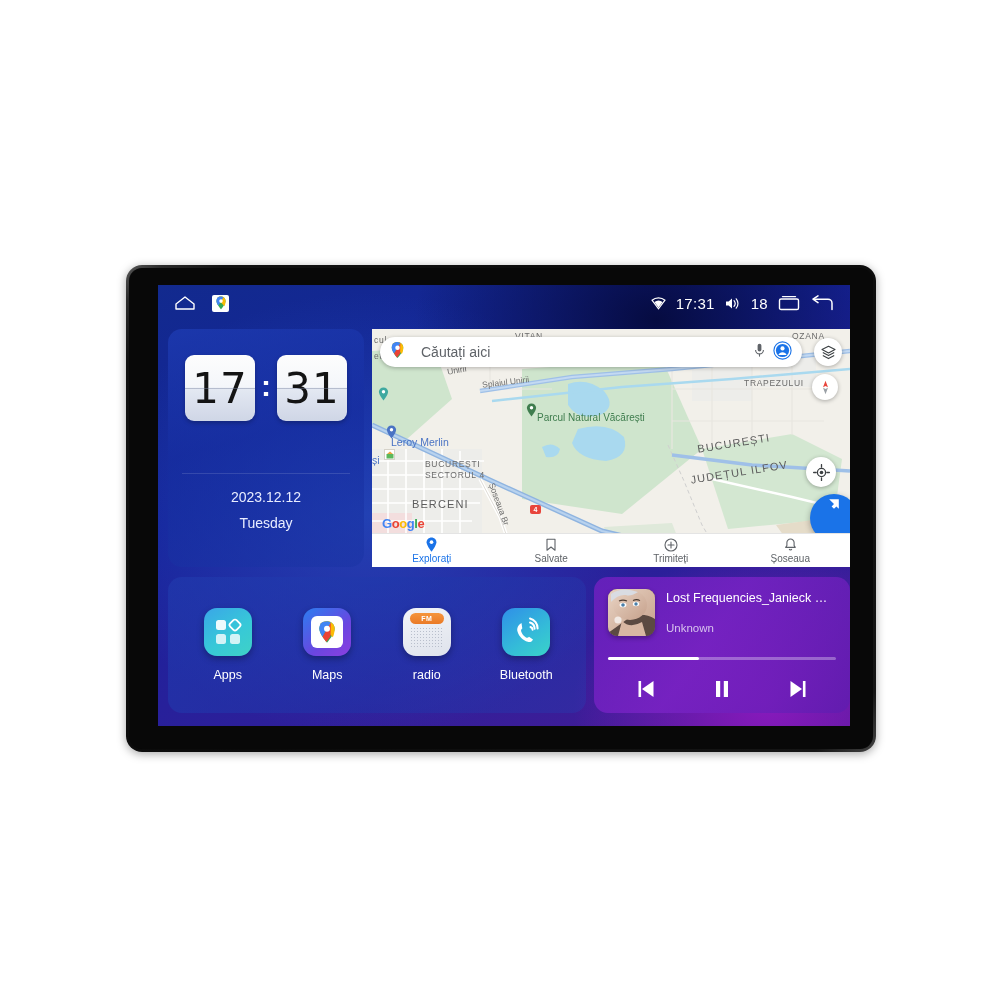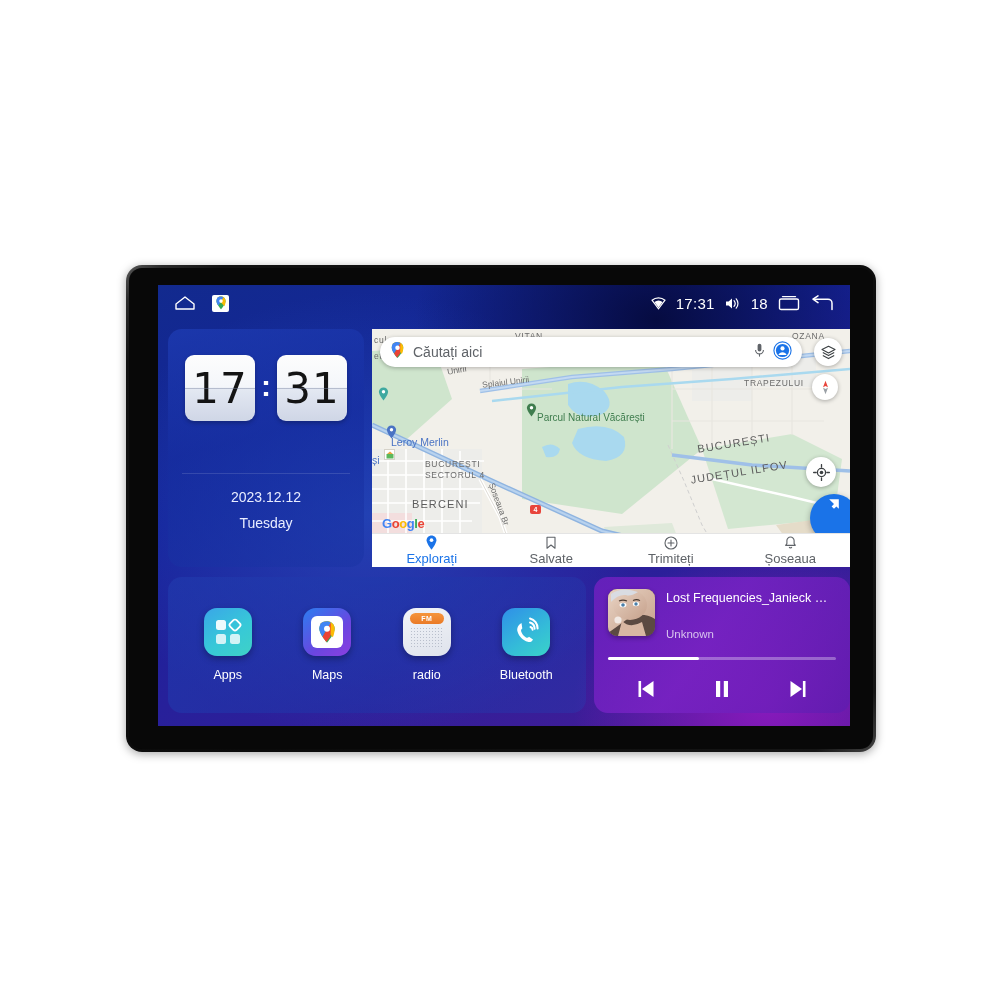--- a/index.html
+++ b/index.html
@@ -120,21 +120,21 @@
 
   
   #map-search {
     position: absolute; left: 8px; top: 8px; width: 422px; height: 30px;
     background: #fff; border-radius: 16px;
     display: flex; align-items: center; padding: 0 8px 0 10px;
     box-shadow: 0 1px 4px rgba(0,0,0,.28);
     z-index: 6;
   }
   #map-search .sq-text {
-    flex: 1; font-size: 14px; color: #5f6368; margin-left: 8px;
+    flex: 1; font-size: 14px; color: #5f6368; margin-left: 16px;
   }
   .round-btn {
     width: 28px; height: 28px; border-radius: 50%; background: #fff;
     display: flex; align-items: center; justify-content: center;
     box-shadow: 0 1px 4px rgba(0,0,0,.3);
     position: absolute; z-index: 6;
   }
   #btn-layers { right: 8px; top: 9px; }
   #btn-compass { right: 12px; top: 45px; width: 26px; height: 26px; }
   #btn-mylocation { right: 14px; top: 128px; width: 30px; height: 30px; }
@@ -163,21 +163,21 @@
   
   #map-nav {
     position: absolute; left: 0; right: 0; bottom: 0; height: 34px;
     background: #fff; display: flex; z-index: 7;
     border-top: 1px solid #e4e4e4;
   }
   .nav-item {
     flex: 1; display: flex; flex-direction: column;
     align-items: center; justify-content: center; gap: 1px;
   }
-  .nav-item .nav-lbl { font-size: 13px; color: #5f6368; }
+  .nav-item .nav-lbl { font-size: 10px; color: #5f6368; }
   .nav-item.active .nav-lbl { color: #1a73e8; }
 
   
   .road-badge {
     position: absolute; width: 11px; height: 9px; background: #e8453c;
     border-radius: 2px; color: #fff; font-size: 7px; font-weight: 700;
     display: flex; align-items: center; justify-content: center;
   }
 
   
@@ -239,21 +239,21 @@
     width: 47px; height: 47px; border-radius: 9px; flex: none;
     overflow: hidden; position: relative;
     background: linear-gradient(160deg,#b8a094 0%,#caa795 40%,#6a5348 100%);
     box-shadow: 0 2px 5px rgba(0,0,0,.3);
   }
   #track-meta { flex: 1; min-width: 0; padding-top: 2px; }
   #track-title {
     color: #fff; font-size: 12.5px; white-space: nowrap;
     overflow: hidden; text-overflow: ellipsis;
   }
-  #track-artist { color: #d8c3ee; font-size: 11.5px; margin-top: 23px; }
+  #track-artist { color: #d8c3ee; font-size: 11.5px; margin-top: 17px; }
   #progress-track {
     position: absolute; left: 14px; right: 14px; top: 80px;
     height: 2.5px; border-radius: 2px; background: rgba(255,255,255,.32);
   }
   #progress-fill { height: 100%; border-radius: 2px; background: #fff; }
   #player-controls {
     position: absolute; left: 14px; right: 14px; top: 96px; height: 32px;
     display: flex; align-items: center; justify-content: space-around;
   }
   .pctl { display: flex; align-items: center; justify-content: center; }

